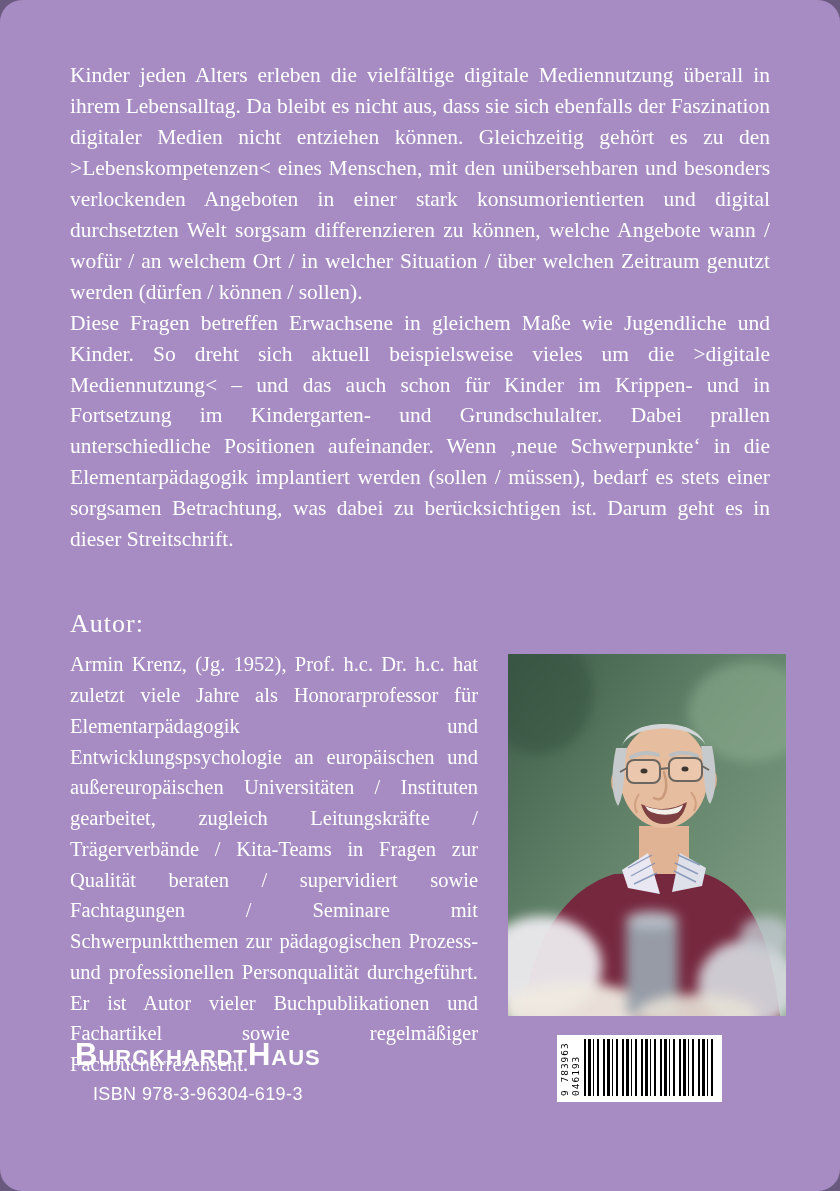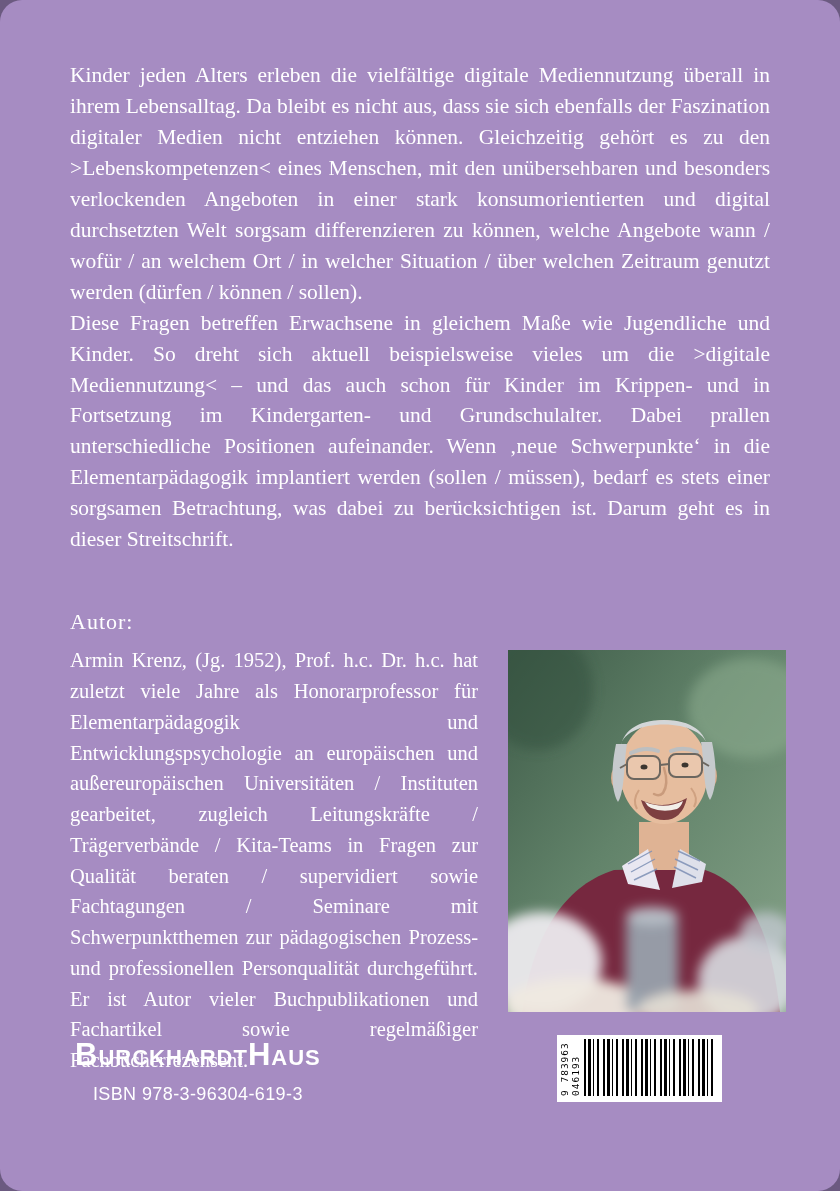--- a/index.html
+++ b/index.html
@@ -17,21 +17,21 @@
   }
   .content { padding: 60px 70px 0 70px; }
   .blurb p {
     font-size: 21.5px;
     line-height: 1.44;
     text-align: justify;
     color: var(--text, #ffffff);
   }
   .author-section { margin-top: 54px; }
   .author-heading {
-    font-size: 22px;
+    font-size: 26px;
     font-weight: normal;
     letter-spacing: 1px;
     margin-bottom: 10px;
   }
   .author-row {
     display: flex;
     align-items: flex-start;
     gap: 30px;
   }
   .bio {

